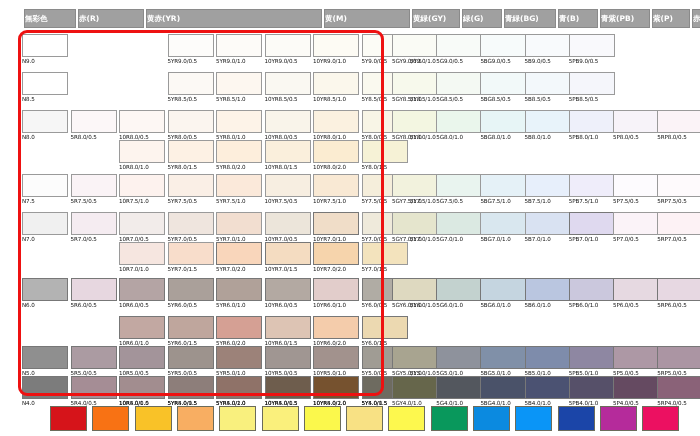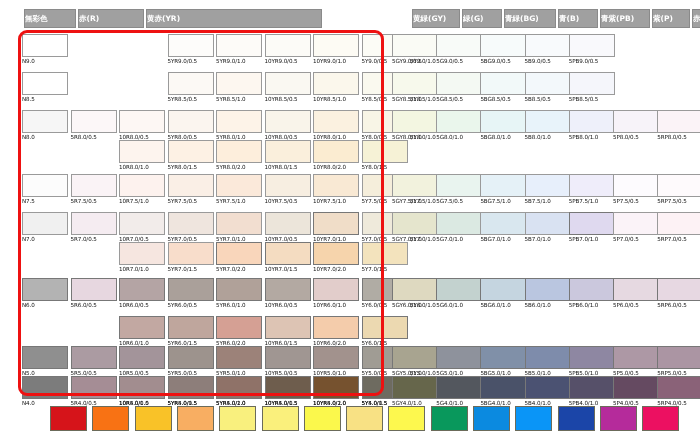--- a/index.html
+++ b/index.html
@@ -72,20 +72,21 @@
 </style>
 </head>
 <body>
 
 <div id="root">
 
   <div class="header-band" id="headerBand" style="background: transparent;">
       <div class="hdr" style="left: 24px; width: 52px;">無彩色</div>
       <div class="hdr" style="left: 78px; width: 66px;">赤(R)</div>
       <div class="hdr" style="left: 146px; width: 176px;">黄赤(YR)</div>
+      <div class="hdr" style="left: 324px; width: 86px;">黄(M)</div>
       <div class="hdr" style="left: 412px; width: 48px;">黄緑(GY)</div>
       <div class="hdr" style="left: 462px; width: 40px;">緑(G)</div>
       <div class="hdr" style="left: 504px; width: 52px;">青緑(BG)</div>
       <div class="hdr" style="left: 558px; width: 40px;">青(B)</div>
       <div class="hdr" style="left: 600px; width: 50px;">青紫(PB)</div>
       <div class="hdr" style="left: 652px; width: 38px;">紫(P)</div>
       <div class="hdr" style="left: 692px; width: 48px;">赤紫(RP)</div>
     </div>
 
   <div class="grid" id="swatchGrid">

